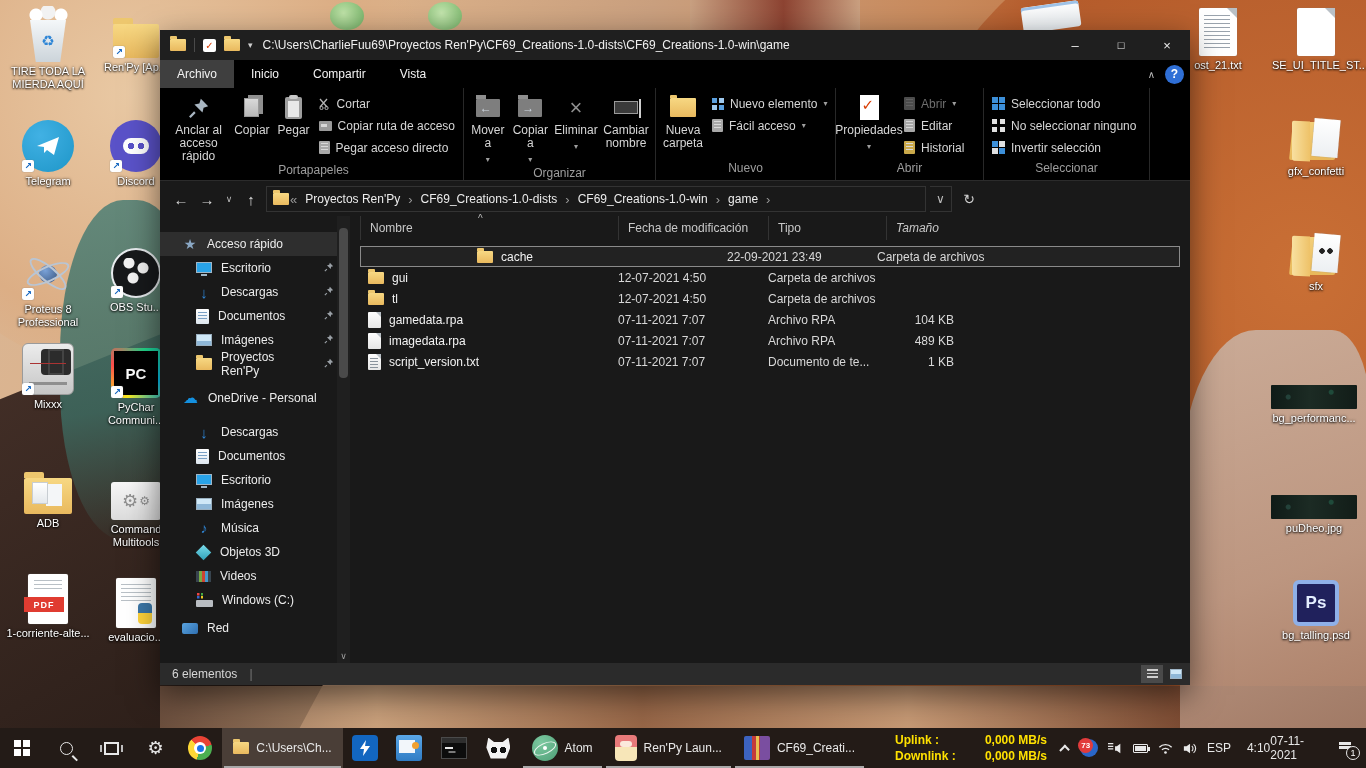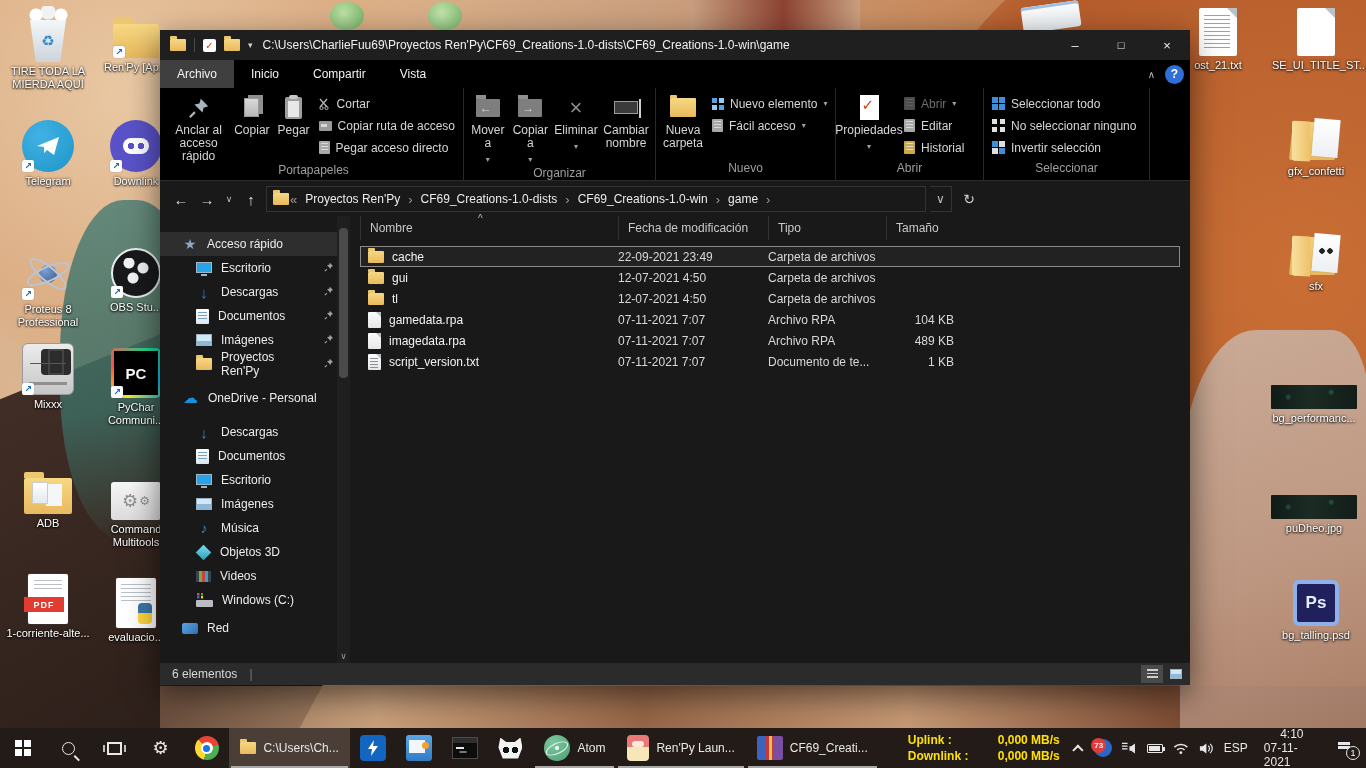--- a/index.html
+++ b/index.html
@@ -207,27 +207,27 @@
   .i-file { width:13px; height:16px; background:linear-gradient(#fdfdfd,#e6e6e6); position:relative; border-radius:1px; flex:none; }
   .i-file::before { content:""; position:absolute; right:0; top:0; border-style:solid; border-width:0 5px 5px 0; border-color:transparent #b9c0c6 transparent transparent; }
   .i-file.lines::after { content:""; position:absolute; left:2px; right:3px; top:4px; bottom:2px;
         background:repeating-linear-gradient(180deg,#8a939c 0 1px, transparent 1px 3px); }
 
   .filelist { position:absolute; left:200px; top:186px; right:10px; bottom:22px; }
   .fhead { position:relative; display:flex; height:24px; align-items:center; color:#c9c9c9; }
   .fhead .hc { height:100%; display:flex; align-items:center; padding-left:9px; border-left:1px solid #333; }
   .fhead .hc:first-child { border-left:0; }
   .sort { position:absolute; left:118px; top:-3px; color:#bdbdbd; font-size:10px; }
-  .cName { width:258px; } .cDate { width:150px; } .cType { width:118px; } .cSize { width:76px; }
+  .cName { width:258px; } .cDate { width:150px; } .cType { width:118px; } .cSize { width:76px;font-style:italic; }
   .frow { display:flex; height:21px; align-items:center; color:#f2f2f2; }
   .frow .nm { width:258px; display:flex; align-items:center; gap:8px; padding-left:8px; }
   .frow .dt { width:150px; color:#d8d8d8; }
   .frow .tp { width:118px; color:#d8d8d8; }
   .frow .sz { width:76px; text-align:right; padding-right:8px; color:#d8d8d8; }
-  .frow.sel { outline:1px solid #8a8a8a; outline-offset:-1px; background:rgba(255,255,255,.04); }
+  .frow.sel { outline:1px solid #8a8a8a; outline-offset:-1px; background:rgba(255,255,255,.04);justify-content:center; }
 
   .statusbar { position:absolute; left:0; right:0; bottom:0; height:22px; background:#2b2b2b; display:flex; align-items:center; gap:12px; padding-left:12px; color:#d6d6d6; }
   .stsep { color:#777; }
   .viewbtns { position:absolute; right:3px; top:2px; display:flex; gap:2px; }
   .vb { width:22px; height:18px; display:flex; align-items:center; justify-content:center; }
   .vb.on { background:#4a4a4a; }
   .vb .ic1 { width:11px; height:10px; background:repeating-linear-gradient(180deg,#cfcfcf 0 1.5px, transparent 1.5px 3.5px); }
   .vb .ic2 { width:12px; height:10px; border:1px solid #9fb6c7; background:linear-gradient(180deg,#cfe8f7 55%, #8fb8d8 45%); }
 
   
@@ -273,21 +273,21 @@
   .tray { display:flex; align-items:center; gap:10px; padding:0 4px; }
   .chup { width:8px; height:8px; border-left:2px solid #e8e8e8; border-top:2px solid #e8e8e8; transform:rotate(45deg); margin-top:3px; }
   .b73 { position:relative; width:22px; height:20px; }
   .b73 .blue { position:absolute; right:0; top:1px; width:18px; height:18px; border-radius:50%; background:#2a66c8; }
   .b73 .red { position:absolute; left:0; top:0; width:15px; height:15px; border-radius:50%; background:#e23b3b; color:#fff;
         font-size:8px; font-weight:bold; display:flex; align-items:center; justify-content:center; }
   .bat { width:17px; height:9px; border:1px solid #e8e8e8; border-radius:1px; position:relative; }
   .bat::before { content:""; position:absolute; left:1px; top:1px; bottom:1px; width:11px; background:#e8e8e8; }
   .bat::after { content:""; position:absolute; right:-3px; top:2px; width:2px; height:4px; background:#e8e8e8; }
   .lang { font-size:12px; }
-  .clk { display:flex; flex-direction:column; align-items:center; justify-content:center; font-size:12px; line-height:14px; padding:0 6px; }
+  .clk { display:flex; flex-direction:row; align-items:center; justify-content:center; font-size:12px; line-height:14px; padding:0 6px; }
   .ntf { position:relative; width:24px; height:20px; margin-right:4px; }
   .ntf .pane { position:absolute; left:0; top:1px; width:16px; height:13px; background:#e8e8e8; border-radius:1px;
         background-image:repeating-linear-gradient(180deg,#231b17 2px, #231b17 3px, transparent 3px, transparent 6px); background-clip:content-box; padding:2px; }
   .ntf .cnt { position:absolute; right:-2px; bottom:-2px; width:14px; height:14px; border:1px solid #e8e8e8; border-radius:50%;
         background:#231b17; color:#fff; font-size:9px; display:flex; align-items:center; justify-content:center; }
 </style>
 </head>
 <body>
 
 <div id="stage">
@@ -333,21 +333,21 @@
     </span>
     <span class="lbl">Telegram</span>
   </div>
   <div class="dsk" style="left:92px;top:120px">
     <span class="iconbox">
       <span class="dci">
           <span class="mouth"></span>
         </span>
       <span class="scb">↗</span>
     </span>
-    <span class="lbl">Downlink</span>
+    <span class="lbl">Discord</span>
   </div>
   <div class="dsk" style="left:4px;top:248px">
     <span class="iconbox">
       <span class="pri">
           <span class="core"></span>
           <span class="ring1"></span>
           <span class="ring2"></span>
         </span>
       <span class="scb">↗</span>
     </span>

